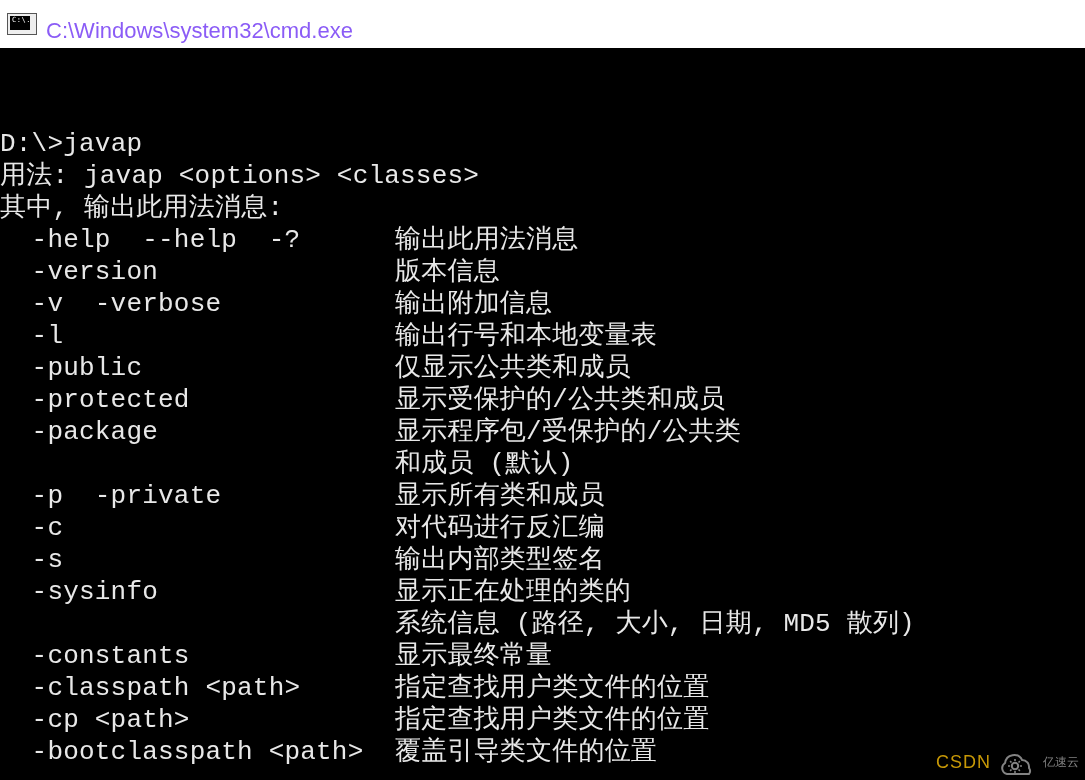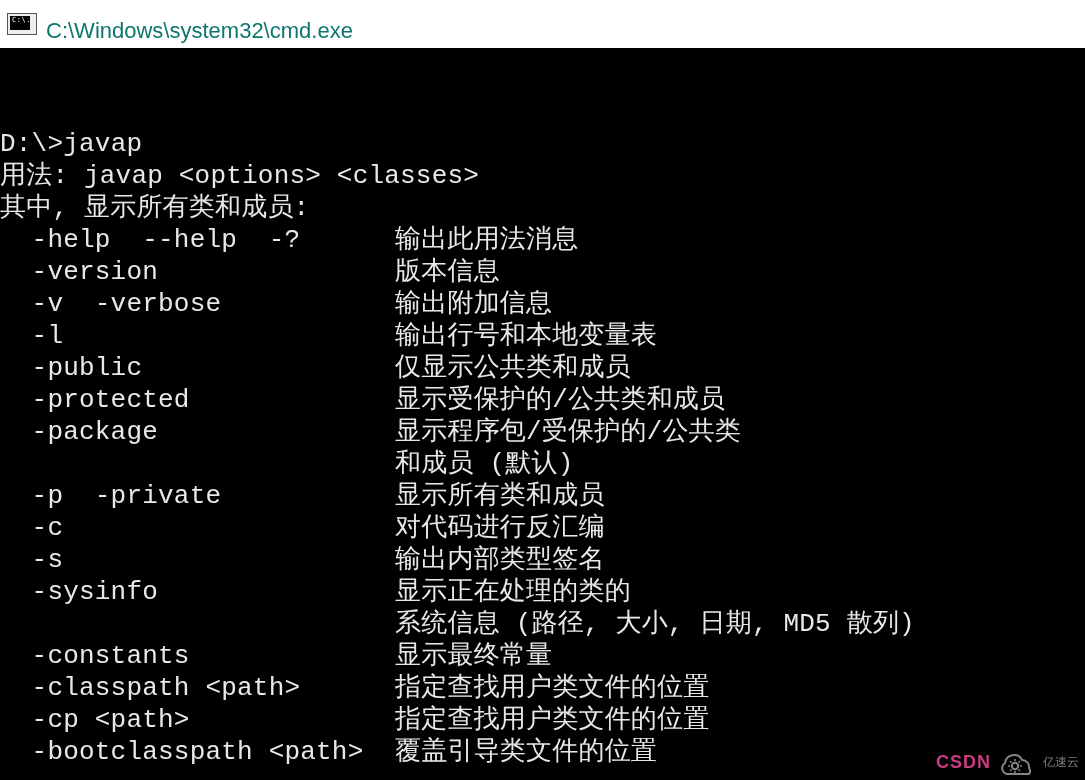--- a/index.html
+++ b/index.html
@@ -49,21 +49,21 @@
     font-size:7px;
     line-height:7px;
     padding:1px 0 0 2px;
     font-family: monospace;
     box-sizing:border-box;
     letter-spacing:0.5px;
     overflow:hidden;
   }
   .title-text {
     font-size: 22px;
-    color: #0f766e;
+    color: #8b5cf6;
     white-space: nowrap;
     margin-top: 14px;
   }
   .terminal {
     background: #000;
     color: #e8e8e8;
     font-family: "NSimSun", "SimSun", "Consolas", "Courier New", monospace;
     font-size: 26px;
     line-height: 32px;
     white-space: pre;
@@ -83,22 +83,22 @@
     display:flex;
     align-items:center;
     gap:4px;
     color:#bdbdbd;
     font-size:18px;
     font-family: Arial, "Microsoft YaHei", sans-serif;
     opacity:0.85;
   }
   .watermark .left-text {
     letter-spacing:1px;
-    font-weight:700;
-    color:#ec4899;
+    font-weight:400;
+    color:#eab308;
   }
   .watermark .cloud {
     position:relative;
     width:44px;
     height:28px;
   }
   .watermark .cloud svg { width:44px; height:28px; }
   .watermark .brand {
     color:#999;
     font-size:12px;
@@ -113,21 +113,21 @@
       <span class="app-icon-outer"></span>
       <span class="app-icon-inner">C:\.</span>
     </span>
   </span>
   <span class="title-text">C:\Windows\system32\cmd.exe</span>
 </div>
 
 <div class="terminal">
 <div class="blank"></div><span><span>D:\&gt;</span><span>javap</span></span>
 <span>用法: javap &lt;options&gt; &lt;classes&gt;</span>
-<span>其中, 显示所有类和成员:</span>
+<span>其中, 输出此用法消息:</span>
 <span id="options-block">  -help  --help  -?      输出此用法消息
   -version               版本信息
   -v  -verbose           输出附加信息
   -l                     输出行号和本地变量表
   -public                仅显示公共类和成员
   -protected             显示受保护的/公共类和成员
   -package               显示程序包/受保护的/公共类
                          和成员 (默认)
   -p  -private           显示所有类和成员
   -c                     对代码进行反汇编

